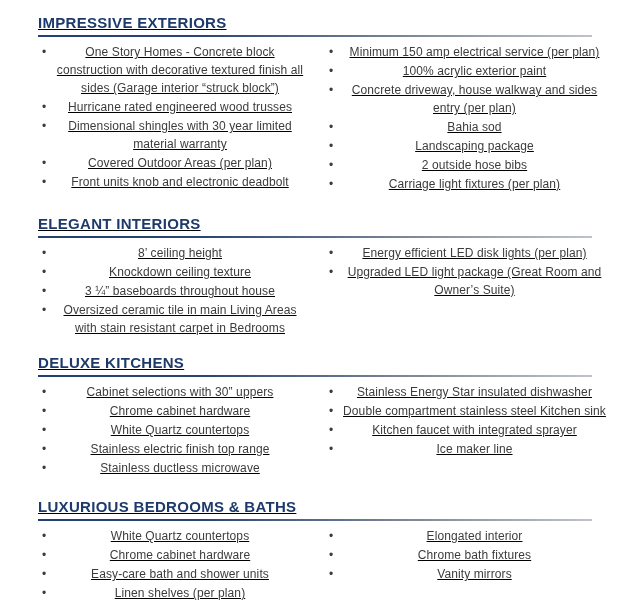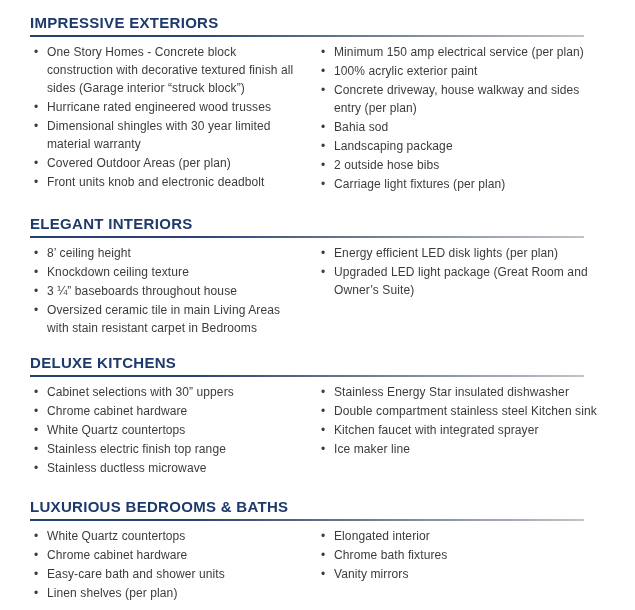--- a/index.html
+++ b/index.html
@@ -10,22 +10,23 @@
   body {
     width: 635px;
     height: 610px;
     overflow: hidden;
     font-family: "Liberation Sans", sans-serif;
   }
   .page {
     box-sizing: border-box;
     width: 635px;
     height: 610px;
-    padding: 14px 28px 0 30px;
+    padding: 14px 28px 0 38px;
     background: #ffffff;
+    text-decoration: underline;
   }
   section.feature-section { display: block; }
   section.feature-section:nth-of-type(2) { margin-top: 21px; }
   section.feature-section:nth-of-type(3) { margin-top: 16px; }
   section.feature-section:nth-of-type(4) { margin-top: 20px; }
 
   h2.section-title {
     margin: 0 0 4px 0;
     font-size: 15px;
     line-height: 17px;
@@ -36,20 +37,21 @@
   .rule {
     height: 2px;
     width: 554px;
     margin: 0 0 6px 0;
     background: linear-gradient(to right,
       #24406e 0%, #2b4573 30%, #7f8a99 68%, #bfc3c9 100%);
   }
   .cols {
     display: grid;
     grid-template-columns: 287px 1fr;
+    text-align: center;
   }
   ul.feature-list {
     margin: 0;
     padding: 0;
     list-style: none;
   }
   ul.feature-list li {
     position: relative;
     padding-left: 17px;
     margin-bottom: 1px;

